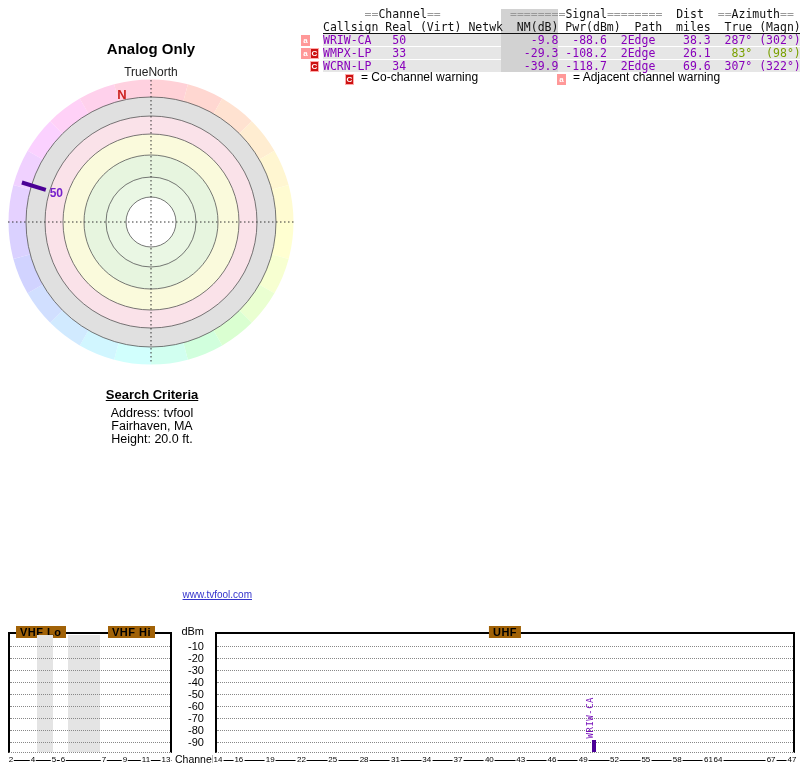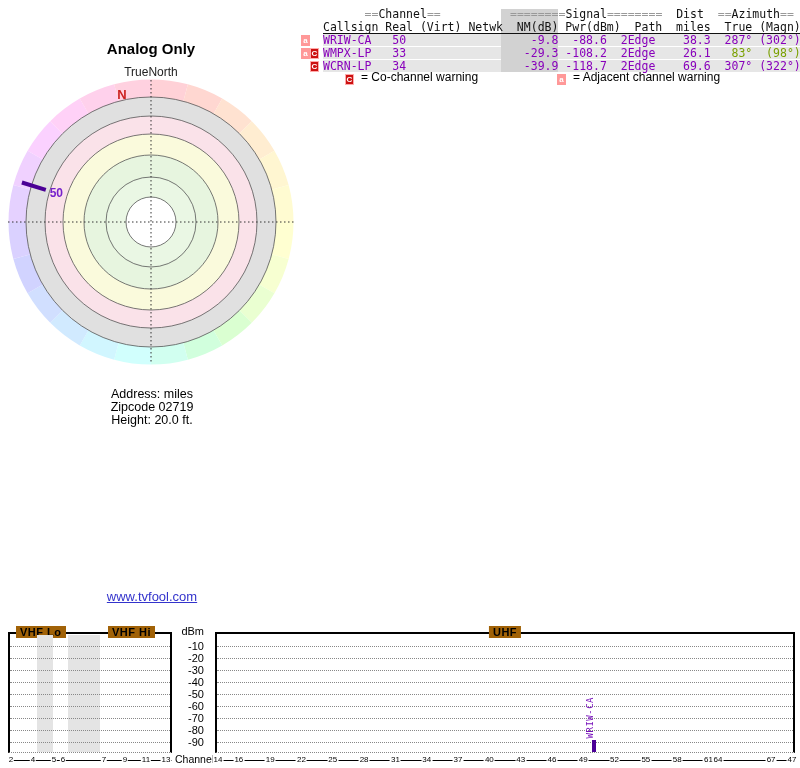--- a/index.html
+++ b/index.html
@@ -34,21 +34,21 @@
   #legend-co{left:345px}
   #legend-adj{left:557px}
 
   
   #search{position:absolute;left:52px;top:388px;width:200px;text-align:center;
           font-size:12.5px;line-height:13px;color:#000}
   #search-title{font-weight:bold;font-size:13px;text-decoration:underline;margin-bottom:6px}
   #db-block{margin-top:25px}
 
   
-  #site-link{position:absolute;left:52px;top:589px;width:200px;text-align:center;font-size:13px}
+  #site-link{position:absolute;left:52px;top:589px;width:200px;text-align:right;font-size:10px}
   #site-link a{color:#3333cc}
 
   
   #spectrum{position:absolute;left:0;top:622px;width:800px;height:146px;font-size:11px;color:#000}
   .specbox{position:absolute;top:10px;height:121px;box-sizing:border-box;
            border:2px solid #000;border-bottom:1px dotted #888}
   #vhf-box{left:8px;width:164px}
   #uhf-box{left:215px;width:580px}
   .bandlabel{position:absolute;top:-8px;background:#a16207;padding:0 4px;
              font-weight:bold;font-size:11px;letter-spacing:.5px;white-space:nowrap}
@@ -140,22 +140,23 @@
   </div>
 
 <div class="legend-item" id="legend-co">
   <span class="lbdg c">C</span><span>= Co-channel warning</span>
 </div>
 <div class="legend-item" id="legend-adj">
   <span class="lbdg a">a</span><span>= Adjacent channel warning</span>
 </div>
 
 <div id="search">
-  <div>Address: miles</div>
-  <div>Zipcode 02719</div>
+  <div id="search-title">Search Criteria</div>
+  <div>Address: tvfool</div>
+  <div>Fairhaven, MA</div>
   <div>Height: 20.0 ft.</div>
   <div id="db-block">
   </div>
 </div>
 
 <div id="site-link">
   <a href="#">www.tvfool.com</a>
 </div>
 
 <div id="spectrum">

